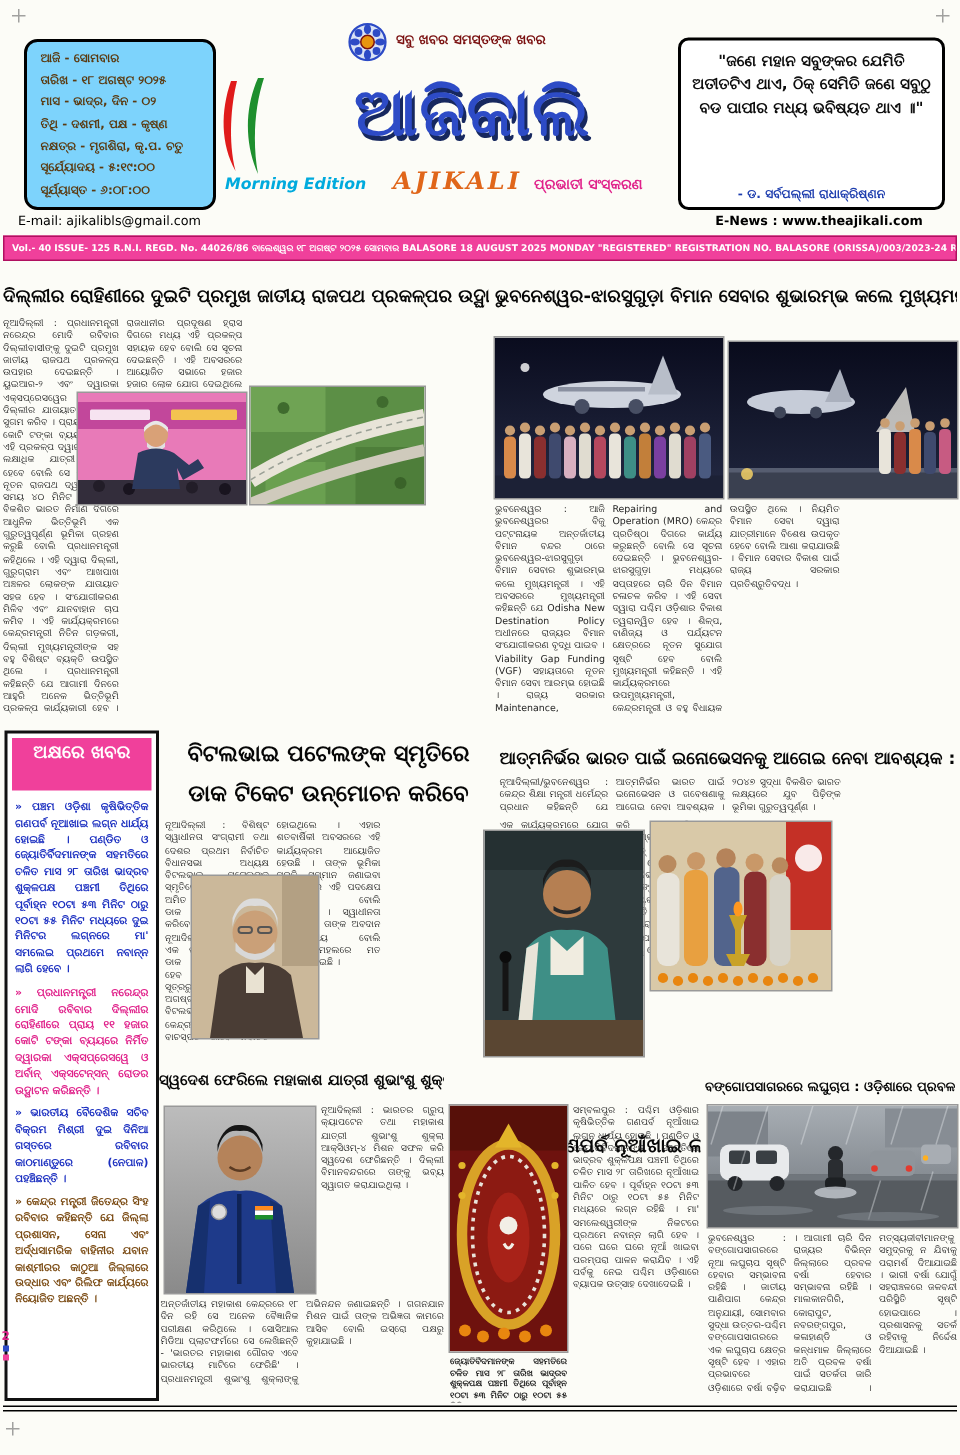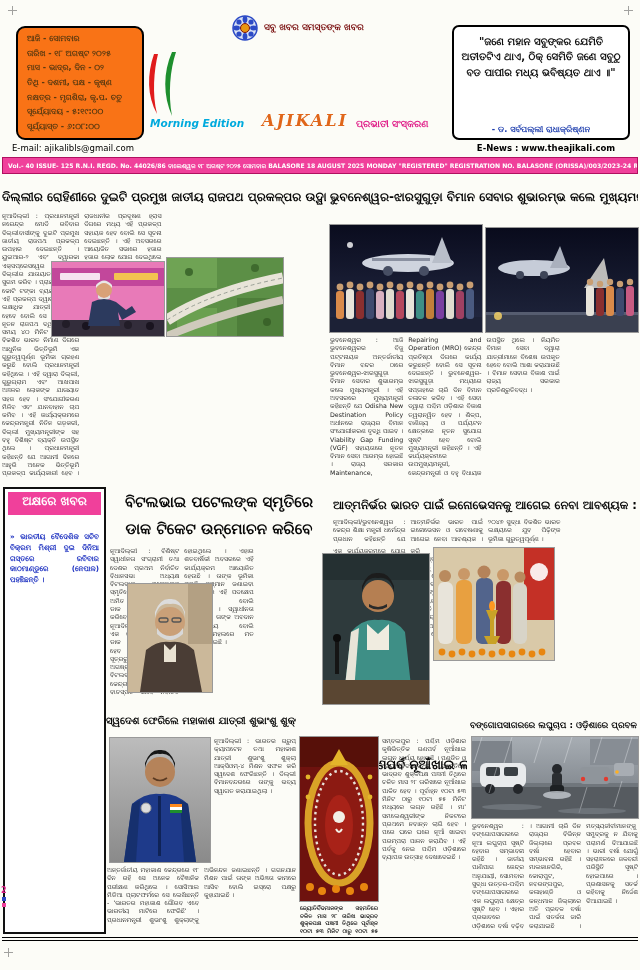--- a/index.html
+++ b/index.html
@@ -6,21 +6,21 @@
   html,body{background:#6b6b6b}
   .page{position:relative;width:640px;height:970px;margin:0 auto;background:#fcfcf7;overflow:hidden;
         font-family:"DejaVu Sans",sans-serif;color:#111}
   .abs{position:absolute}
   
   .regmark{position:absolute;width:9px;height:9px;opacity:.6}
   .regmark:before{content:"";position:absolute;left:4px;top:0;bottom:0;border-left:1px solid #666}
   .regmark:after{content:"";position:absolute;top:4px;left:0;right:0;border-top:1px solid #666}
   
   .calbox{left:16px;top:26px;width:128px;height:114px;border:2px solid #000;border-radius:9px;
-          padding:6px 9px;display:flex;flex-direction:column;justify-content:space-between;background:#f97316}
+          padding:6px 9px;display:flex;flex-direction:column;justify-content:space-between;background:#7dd3fc}
   .cal-line{font-size:8px;font-weight:bold;color:#5b3a10;white-space:nowrap;overflow:hidden}
   .email{left:12px;top:143px;width:150px;font-size:8.5px;font-weight:normal;color:#000}
   .emblem{left:232px;top:15px;width:26px;height:26px}
   .tagline{left:264px;top:22px;width:130px;font-size:9px;font-weight:bold;color:#7a1010;white-space:nowrap}
   .brushes{left:146px;top:52px;width:36px;height:66px}
   .logo-odia{left:182px;top:42px;width:266px;font-size:44px;font-weight:bold;color:#2d4bc6;text-align:center;
              line-height:68px;height:72px;text-shadow:2px 3px 0 #17285f;letter-spacing:1px;overflow:hidden;white-space:nowrap}
   .morning{left:150px;top:117px;width:92px;font-size:10.5px;font-weight:bold;font-style:italic;color:#00aadd;white-space:nowrap}
   .ajikali-en{left:240px;top:111px;width:130px;font-size:16px;font-weight:bold;font-style:italic;
               font-family:"DejaVu Serif",serif;color:#e0661a;letter-spacing:2px;text-align:center;white-space:nowrap}
@@ -64,21 +64,21 @@
   .photo-night1{left:330px;top:225px;width:152px;height:107px}
   .photo-night2{left:486px;top:228px;width:152px;height:104px}
   .photo-shah{left:128px;top:584px;width:84px;height:108px}
   .photo-pradhan{left:323px;top:554px;width:106px;height:150px}
   .photo-lamp{left:434px;top:548px;width:120px;height:112px}
   .photo-astronaut{left:110px;top:738px;width:100px;height:124px}
   .photo-deity{left:300px;top:737px;width:78px;height:164px}
   .photo-rain{left:472px;top:737px;width:166px;height:81px}
   
   .sidebar{left:3px;top:487px;width:103px;height:447px;border:2px solid #111;background:#fff;padding:3px;overflow:hidden}
-  .sidebar-header{background:#f0409b;color:#fff;font-size:12px;font-weight:bold;text-align:center;padding:2px 0 7px;margin-bottom:14px}
+  .sidebar-header{background:#f0409b;color:#fff;font-size:12px;font-weight:bold;text-align:center;padding:2px 0 19px;margin-bottom:3px}
   .sidebar-item{font-size:7.2px;font-weight:bold;line-height:1.5;text-align:justify;padding:3px 2px 2px}
   .sidebar-item:before{content:"\00BB  "}
   .endline{left:2px;top:937px;width:636px;height:4px;border-top:1.5px solid #000;border-bottom:1px solid #000}
   .pagenum{left:1px;top:886px;font-size:8px;font-weight:bold;color:#e0218a}
   .calib{left:2px;top:897px;width:4px;height:4px;background:#2d4bc6}
   .calib2{left:2px;top:903px;width:4px;height:4px;background:#f0409b}
 </style>
 </head>
 <body>
 
@@ -113,20 +113,21 @@
       </g>
     <circle cx="13" cy="13" r="4.5" fill="#e8950f" stroke="#7a1010" stroke-width="1"></circle>
   </svg>
   <div class="abs tagline">ସବୁ ଖବର ସମସ୍ତଙ୍କ ଖବର</div>
 
   <svg class="abs brushes" viewBox="0 0 36 66">
     <path d="M8,2 C1,22 1,44 11,62 C6,42 8,18 12,2 Z" fill="#e01b1b"></path>
     <path d="M26,0 C17,20 17,44 26,64 C22,42 24,18 30,0 Z" fill="#1e8f2e"></path>
   </svg>
 
+  <div class="abs logo-odia">ଆଜିକାଲି</div>
   <div class="abs morning">Morning Edition</div>
   <div class="abs ajikali-en">AJIKALI</div>
   <div class="abs edition-od">ପ୍ରଭାତୀ ସଂସ୍କରଣ</div>
 
   <div class="abs quotebox">
     <div class="quote-text">"ଜଣେ ମହାନ ସବୁଙ୍କର ଯେମିତି ଅତୀତଟିଏ ଥାଏ, ଠିକ୍ ସେମିତି ଜଣେ ସବୁଠୁ ବଡ ପାପୀର ମଧ୍ୟ ଭବିଷ୍ୟତ ଥାଏ ॥"</div>
     <div class="quote-author">- ଡ. ସର୍ବପଲ୍ଲୀ ରାଧାକ୍ରିଷ୍ଣନ</div>
   </div>
   <div class="abs enews">E-News : www.theajikali.com</div>
 
@@ -243,21 +244,24 @@
         <circle cx="124" cy="54" r="3.2"></circle>
       <circle cx="134" cy="56" r="3.2"></circle>
         <circle cx="144" cy="54" r="3.2"></circle>
       </g>
     <circle cx="12" cy="88" r="4" fill="#ffda66" opacity=".8"></circle>
   </svg>
   <div class="abs bt cols4 body-cm">ଭୁବନେଶ୍ୱର : ଆଜି ଭୁବନେଶ୍ୱରର ବିଜୁ ପଟ୍ଟନାୟକ ଅନ୍ତର୍ଜାତୀୟ ବିମାନ ବନ୍ଦର ଠାରେ ଭୁବନେଶ୍ୱର-ଝାରସୁଗୁଡ଼ା ବିମାନ ସେବାର ଶୁଭାରମ୍ଭ କଲେ ମୁଖ୍ୟମନ୍ତ୍ରୀ । ଏହି ଅବସରରେ ମୁଖ୍ୟମନ୍ତ୍ରୀ କହିଛନ୍ତି ଯେ Odisha New Destination Policy ଅଧୀନରେ ରାଜ୍ୟର ବିମାନ ସଂଯୋଗୀକରଣ ବୃଦ୍ଧି ପାଇବ । Viability Gap Funding (VGF) ସହାୟତାରେ ନୂତନ ବିମାନ ସେବା ଆରମ୍ଭ ହୋଇଛି । ରାଜ୍ୟ ସରକାର Maintenance, Repairing and Operation (MRO) କେନ୍ଦ୍ର ପ୍ରତିଷ୍ଠା ଦିଗରେ କାର୍ଯ୍ୟ କରୁଛନ୍ତି ବୋଲି ସେ ସୂଚନା ଦେଇଛନ୍ତି । ଭୁବନେଶ୍ୱର-ଝାରସୁଗୁଡ଼ା ମଧ୍ୟରେ ସପ୍ତାହରେ ଚାରି ଦିନ ବିମାନ ଚଳାଚଳ କରିବ । ଏହି ସେବା ଦ୍ୱାରା ପଶ୍ଚିମ ଓଡ଼ିଶାର ବିକାଶ ତ୍ୱରାନ୍ୱିତ ହେବ । ଶିଳ୍ପ, ବାଣିଜ୍ୟ ଓ ପର୍ଯ୍ୟଟନ କ୍ଷେତ୍ରରେ ନୂତନ ସୁଯୋଗ ସୃଷ୍ଟି ହେବ ବୋଲି ମୁଖ୍ୟମନ୍ତ୍ରୀ କହିଛନ୍ତି । ଏହି କାର୍ଯ୍ୟକ୍ରମରେ ଉପମୁଖ୍ୟମନ୍ତ୍ରୀ, କେନ୍ଦ୍ରମନ୍ତ୍ରୀ ଓ ବହୁ ବିଧାୟକ ଉପସ୍ଥିତ ଥିଲେ । ନିୟମିତ ବିମାନ ସେବା ଦ୍ୱାରା ଯାତ୍ରୀମାନେ ବିଶେଷ ଉପକୃତ ହେବେ ବୋଲି ଆଶା କରାଯାଉଛି । ବିମାନ ସେବାର ବିକାଶ ପାଇଁ ରାଜ୍ୟ ସରକାର ପ୍ରତିଶ୍ରୁତିବଦ୍ଧ ।</div>
 
   <div class="abs sidebar">
     <div class="sidebar-header">ଅକ୍ଷରେ ଖବର</div>
+    <div class="sidebar-item" style="color: rgb(27, 47, 192);">ପଞ୍ଚମ ଓଡ଼ିଶା କୃଷିଭିତ୍ତିକ ଗଣପର୍ବ ନୂଆଖାଇ ଲଗ୍ନ ଧାର୍ଯ୍ୟ ହୋଇଛି । ପଣ୍ଡିତ ଓ ଜ୍ୟୋତିର୍ବିଦମାନଙ୍କ ସହମତିରେ ଚଳିତ ମାସ ୨୮ ତାରିଖ ଭାଦ୍ରବ ଶୁକ୍ଳପକ୍ଷ ପଞ୍ଚମୀ ତିଥିରେ ପୂର୍ବାହ୍ନ ୧୦ଟା ୫୩ ମିନିଟ ଠାରୁ ୧୦ଟା ୫୫ ମିନିଟ ମଧ୍ୟରେ ଦୁଇ ମିନିଟର ଲଗ୍ନରେ ମା' ସମଲେଇ ପ୍ରଥମେ ନବାନ୍ନ ଲାଗି ହେବେ ।</div>
+    <div class="sidebar-item" style="color: rgb(224, 33, 138);">ପ୍ରଧାନମନ୍ତ୍ରୀ ନରେନ୍ଦ୍ର ମୋଦି ରବିବାର ଦିଲ୍ଲୀର ରୋହିଣୀରେ ପ୍ରାୟ ୧୧ ହଜାର କୋଟି ଟଙ୍କା ବ୍ୟୟରେ ନିର୍ମିତ ଦ୍ୱାରକା ଏକ୍ସପ୍ରେସୱେ ଓ ଅର୍ବାନ୍ ଏକ୍ସଟେନ୍ସନ୍ ରୋଡର ଉଦ୍ଘାଟନ କରିଛନ୍ତି ।</div>
     <div class="sidebar-item" style="color: rgb(27, 47, 192);">ଭାରତୀୟ ବୈଦେଶିକ ସଚିବ ବିକ୍ରମ ମିଶ୍ରୀ ଦୁଇ ଦିନିଆ ଗସ୍ତରେ ରବିବାର କାଠମାଣ୍ଡୁରେ (ନେପାଳ) ପହଞ୍ଚିଛନ୍ତି ।</div>
+    <div class="sidebar-item" style="color: rgb(122, 74, 18);">କେନ୍ଦ୍ର ମନ୍ତ୍ରୀ ଜିତେନ୍ଦ୍ର ସିଂହ ରବିବାର କହିଛନ୍ତି ଯେ ଜିଲ୍ଲା ପ୍ରଶାସନ, ସେନା ଏବଂ ଅର୍ଦ୍ଧସାମରିକ ବାହିନୀର ଯବାନ କାଶ୍ମୀରର କାଠୁଆ ଜିଲ୍ଲାରେ ଉଦ୍ଧାର ଏବଂ ରିଲିଫ କାର୍ଯ୍ୟରେ ନିୟୋଜିତ ଅଛନ୍ତି ।</div>
   </div>
 
   <div class="abs hl hl-shah">ବିଟଲଭାଇ ପଟେଲଙ୍କ ସ୍ମୃତିରେ ଡାକ ଟିକେଟ ଉନ୍ମୋଚନ କରିବେ ଅମିତ ଶାହ</div>
   <div class="abs bt cols3 body-shah">ନୂଆଦିଲ୍ଲୀ : ବିଶିଷ୍ଟ ସ୍ୱାଧୀନତା ସଂଗ୍ରାମୀ ତଥା ଦେଶର ପ୍ରଥମ ନିର୍ବାଚିତ ବିଧାନସଭା ଅଧ୍ୟକ୍ଷ ବିଟଲଭାଇ ପଟେଲଙ୍କ ସ୍ମୃତିରେ କେନ୍ଦ୍ର ଗୃହମନ୍ତ୍ରୀ ଅମିତ ଶାହ ଏକ ସ୍ମାରକୀ ଡାକ ଟିକେଟ ଉନ୍ମୋଚନ କରିବେ । ଆସନ୍ତା ସୋମବାର ନୂଆଦିଲ୍ଲୀଠାରେ ଆୟୋଜିତ ଏକ କାର୍ଯ୍ୟକ୍ରମରେ ଏହି ଡାକ ଟିକେଟ ଉନ୍ମୋଚିତ ହେବ ବୋଲି ସରକାରୀ ସୂତ୍ରରୁ ପ୍ରକାଶ । ୨୪ ଅଗଷ୍ଟ ୧୯୨୫ ରେ ବିଟଲଭାଇ ପଟେଲ କେନ୍ଦ୍ରୀୟ ବିଧାନସଭାର ବାଚସ୍ପତି ଭାବେ ନିର୍ବାଚିତ ହୋଇଥିଲେ । ଏହାର ଶତବାର୍ଷିକୀ ଅବସରରେ ଏହି କାର୍ଯ୍ୟକ୍ରମ ଆୟୋଜିତ ହେଉଛି । ତାଙ୍କ ଭୂମିକା ପ୍ରତି ସମ୍ମାନ ଜଣାଇବା ଉଦ୍ଦେଶ୍ୟରେ ଏହି ପଦକ୍ଷେପ ନିଆଯାଇଛି ବୋଲି କୁହାଯାଇଛି । ସ୍ୱାଧୀନତା ସଂଗ୍ରାମରେ ତାଙ୍କ ଅବଦାନ ଅବିସ୍ମରଣୀୟ ବୋଲି ବିଭିନ୍ନ ମହଲରେ ମତ ପ୍ରକାଶ ପାଇଛି ।</div>
   <svg class="photo photo-shah" viewBox="0 0 84 108" preserveAspectRatio="none">
     <rect width="84" height="108" fill="#cbb89a"></rect>
     <rect x="60" y="0" width="24" height="60" fill="#b3a083"></rect>
     <circle cx="42" cy="38" r="15" fill="#caa078"></circle>
     <path d="M27,34 Q30,18 42,20 Q56,18 57,34 L57,28 Q52,14 42,15 Q32,14 27,28 Z" fill="#dcdcdc"></path>
     <path d="M29,44 Q34,52 42,52 Q50,52 55,44 L55,50 Q48,56 42,56 Q36,56 29,50 Z" fill="#d8d8d8"></path>

